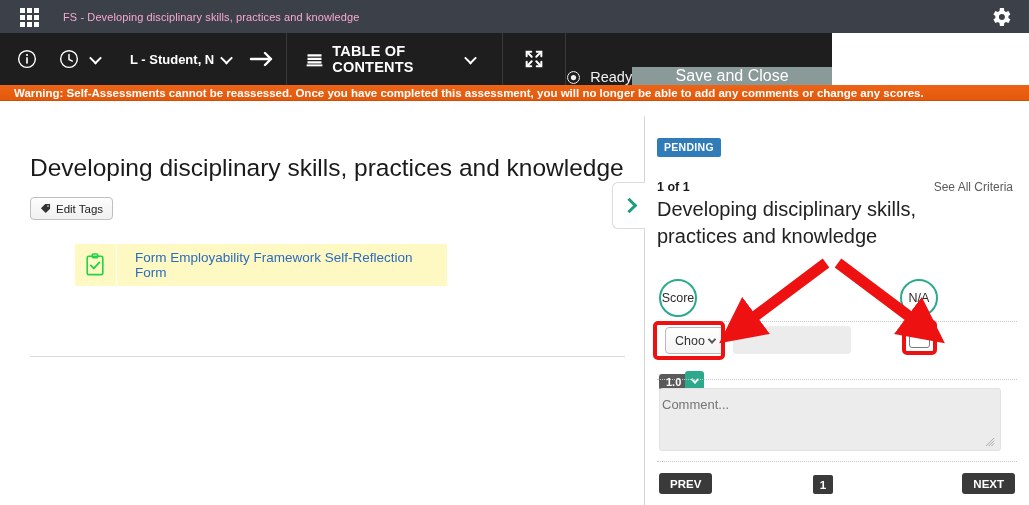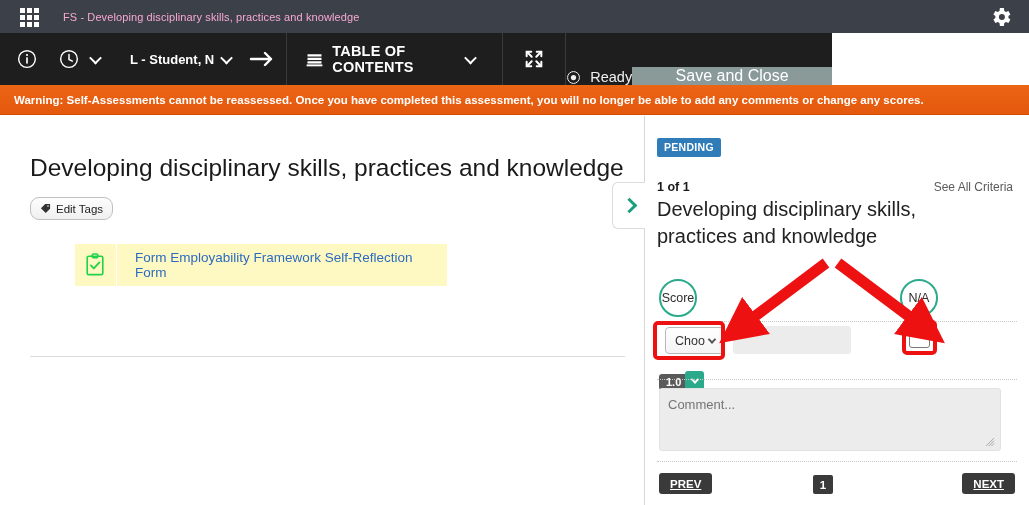--- a/index.html
+++ b/index.html
@@ -42,42 +42,42 @@
   .toc-label { color: #ffffff; font-size: 14.5px; font-weight: bold; letter-spacing: .2px; }
   .ready-seg { flex: 1; display: flex; align-items: center; justify-content: center; }
   .ready-label { color: #f0f0f0; font-size: 14.5px; margin-left: 9px; }
   .save-close {
     width: 256px; background: #8a9a99; display: flex; align-items: center;
     justify-content: center; color: #ffffff; font-size: 16px; cursor: pointer;
   }
 
   
   .warning {
-    position: absolute; left: 0; top: 85px; width: 1029px; height: 30px;
+    position: absolute; left: 0; top: 85px; width: 1029px; height: 16px;
     background: linear-gradient(180deg,#ec6415 0%, #e4590d 100%);
     display: flex; align-items: center; color: #ffffff;
     font-size: 11.5px; font-weight: bold; padding-left: 14px;
     border-bottom: 1px solid #cf4f08;
   }
 
   
   .content { position: absolute; left: 0; top: 116px; width: 1029px; height: 389px; display: flex; }
   .left-pane { width: 645px; height: 100%; background: #ffffff; position: relative;
      border-right: 1px solid #d6d6d6; }
   .right-pane { width: 384px; height: 100%; background: #ffffff; position: relative; }
 
   
   .page-title {
     position: absolute; left: 30px; top: 38px; font-size: 24.5px; color: #1a1a1a;
     font-weight: 400; white-space: nowrap;
   }
   .edit-tags {
     position: absolute; left: 30px; top: 81px; height: 23px; padding: 0 9px;
     background: linear-gradient(180deg,#fdfdfd,#f0f0f0);
-    border: 1px solid #bfbfbf; border-radius: 9px;
+    border: 1px solid #bfbfbf; border-radius: 4px;
     display: flex; align-items: center; gap: 5px; cursor: pointer;
     font-size: 11.5px; color: #222;
   }
   .form-row {
     position: absolute; left: 75px; top: 128px; width: 372px; height: 42px;
     background: #fef9c3; display: flex; align-items: center;
   }
   .form-icon-cell { width: 42px; height: 42px; display: flex; align-items: center;
      justify-content: center; border-right: 1px solid #ffffff; }
   .form-link { margin-left: 18px; color: #2c6bbf; font-size: 13.5px; cursor: pointer; }
@@ -139,28 +139,28 @@
     background: #ececec; border: 1px solid #ececec; border-radius: 3px;
   }
   .na-check {
     position: absolute; left: 264px; top: 211px; width: 21px; height: 21px;
     background: #ffffff; border: 1.6px solid #7a7a7a; border-radius: 3px; cursor: pointer;
   }
   .hl-box { position: absolute; border: 4px solid #ee1111; border-radius: 5px; }
   .comment-box {
     position: absolute; left: 14px; top: 272px; width: 342px; height: 63px;
     background: #ececec; border: 1px solid #e2e2e2; border-radius: 3px;
-    color: #7d7d7d; font-size: 13px; padding: 8px 8px;
+    color: #7d7d7d; font-size: 13px; padding: 8px 2px;
     font-family: "Liberation Sans", sans-serif; resize: none;
   }
   .grip { position: absolute; left: 341px; top: 322px; width: 9px; height: 9px; }
   .navbtn {
     position: absolute; height: 21px; padding: 0 11px; background: #3a3a3a;
     color: #fff; font-size: 11.5px; font-weight: bold; border-radius: 3px;
-    display: flex; align-items: center; justify-content: center; cursor: pointer; text-decoration: underline;
+    display: flex; align-items: center; justify-content: center; cursor: pointer;
   }
   .pagenum {
     position: absolute; left: 168px; top: 359px; height: 19px; min-width: 20px;
     padding: 0 6px; background: #3a3a3a; color: #fff; font-size: 11.5px;
     font-weight: bold; border-radius: 2px; display: flex; align-items: center;
     justify-content: center; cursor: pointer;
   }
   .arrow-svg { position: absolute; left: 0; top: 0; width: 1029px; height: 505px;
      pointer-events: none; }
 </style>

